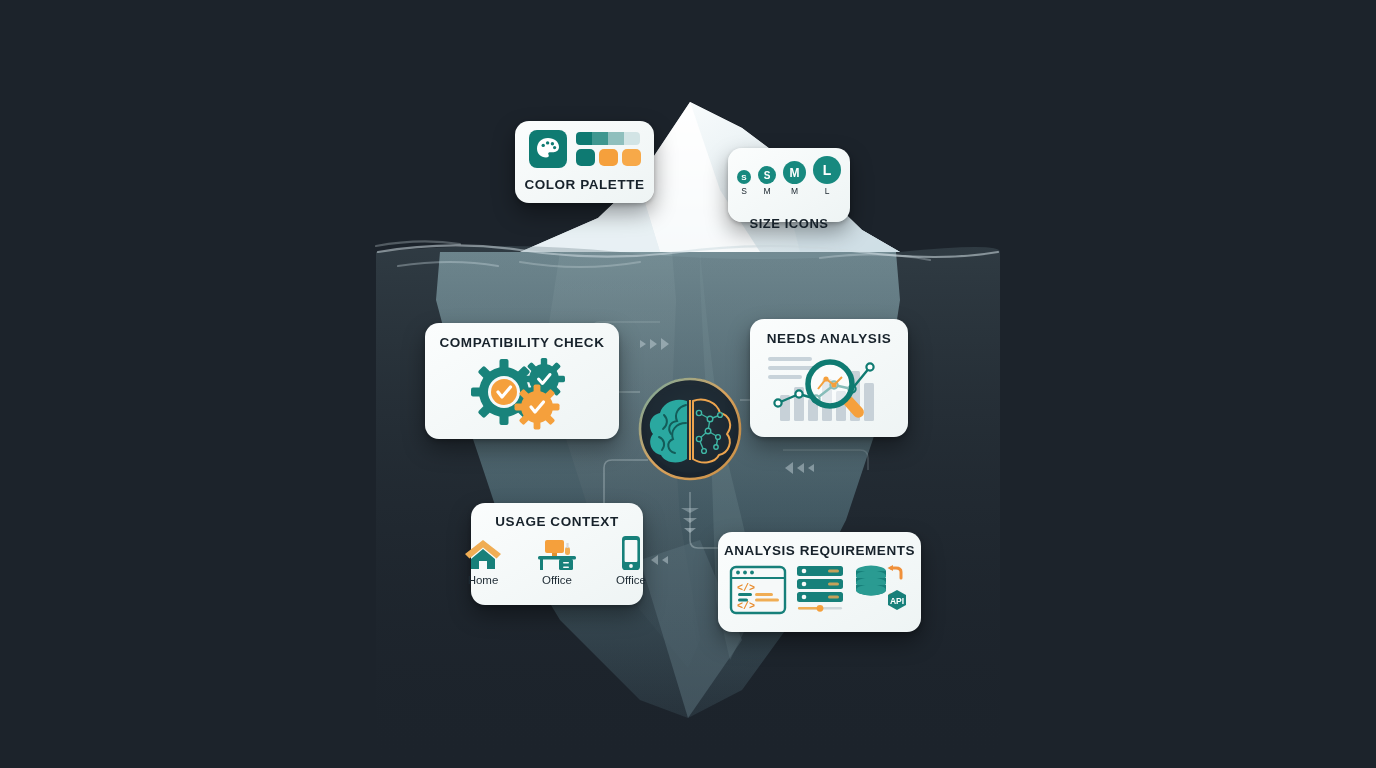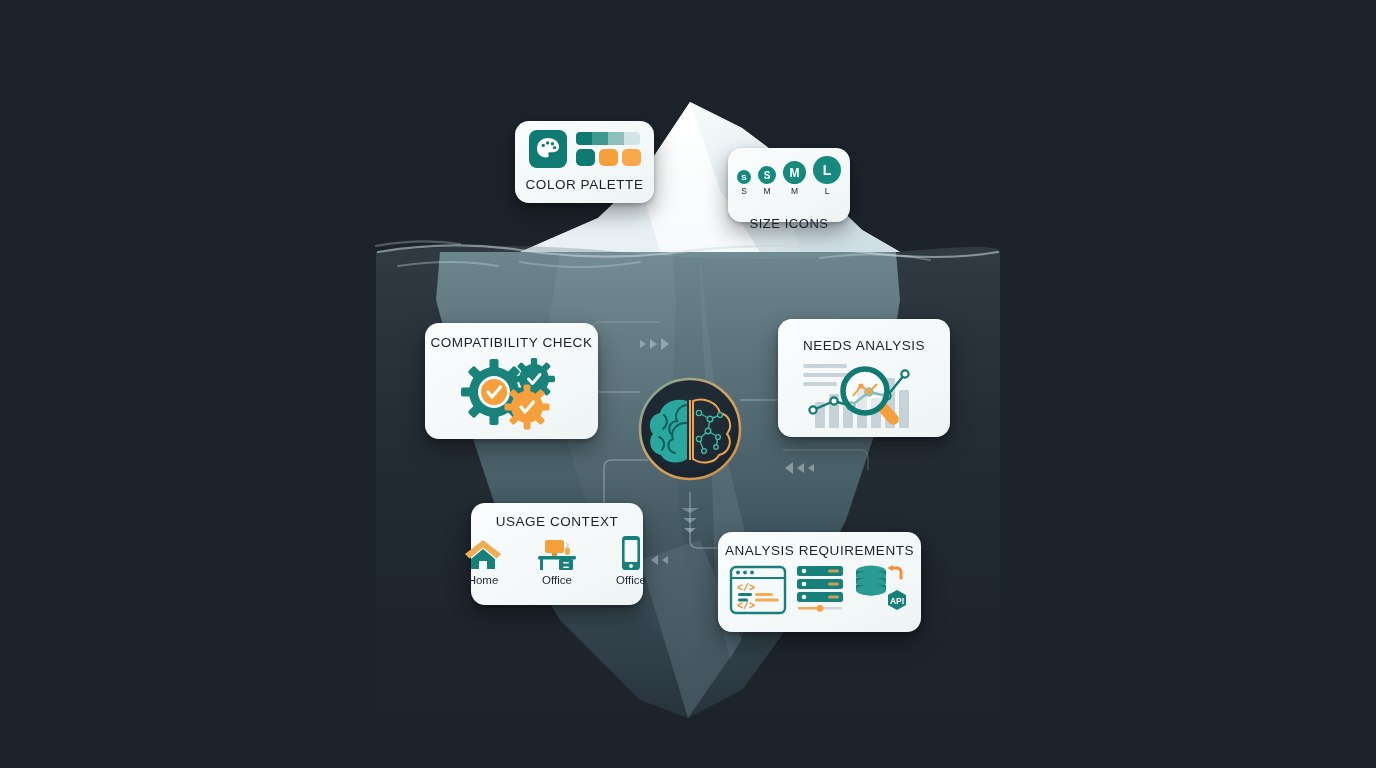--- a/index.html
+++ b/index.html
@@ -33,21 +33,21 @@
 
   
   .card {
     position: absolute;
     background: linear-gradient(150deg,#fbfdfd 0%,#eef4f4 100%);
     border-radius: 14px;
     box-shadow: 0 10px 22px rgba(0,0,0,.38), 0 2px 4px rgba(0,0,0,.22);
     display: flex; flex-direction: column; align-items: center;
   }
   .card-title {
-    font-size: 13.5px; font-weight: 400; letter-spacing: .55px;
+    font-size: 13.5px; font-weight: 700; letter-spacing: .55px;
     color: #17222b; white-space: nowrap;
   }
   .card-title.sm { font-size: 13px; }
 
   
   #card-palette { left: 515px; top: 121px; width: 139px; height: 82px;
     padding-top: 9px; }
   .pal-row { display: flex; align-items: center; gap: 9px; }
   .pal-swatches { display: flex; flex-direction: column; gap: 4px; }
   .pal-top { display: flex; }
@@ -64,22 +64,22 @@
   .size-row { display: flex; align-items: flex-end; gap: 7px; }
   .size-col { display: flex; flex-direction: column; align-items: center; }
   .size-dot {
     border-radius: 50%; color: #fff; display: flex;
     align-items: center; justify-content: center; font-weight: 700;
   }
   .size-lab { font-size: 8.5px; color: #17222b; margin-top: 2px; font-weight: 500;}
   #card-size .card-title { margin-top: 20px; }
 
   
-  #card-compat { left: 425px; top: 323px; width: 173px; height: 116px; padding-top: 12px; }
-  #card-needs  { left: 778px; top: 319px; width: 172px; height: 118px; padding-top: 12px; justify-content: center; }
+  #card-compat { left: 425px; top: 323px; width: 194px; height: 116px; padding-top: 12px; }
+  #card-needs  { left: 750px; top: 319px; width: 158px; height: 118px; padding-top: 12px; }
   #card-usage  { left: 471px; top: 503px; width: 172px; height: 102px; padding-top: 11px; }
   #card-tech   { left: 718px; top: 532px; width: 203px; height: 100px; padding-top: 11px; }
 
   .icon-row { display: flex; align-items: flex-end; justify-content: center; }
   .ctx-item { display: flex; flex-direction: column; align-items: center; width: 54px; }
   .ctx-lab { font-size: 11.5px; color: #1d2a33; margin-top: 3px; }
 
   
   svg { display: block; overflow: visible; }
 </style>

